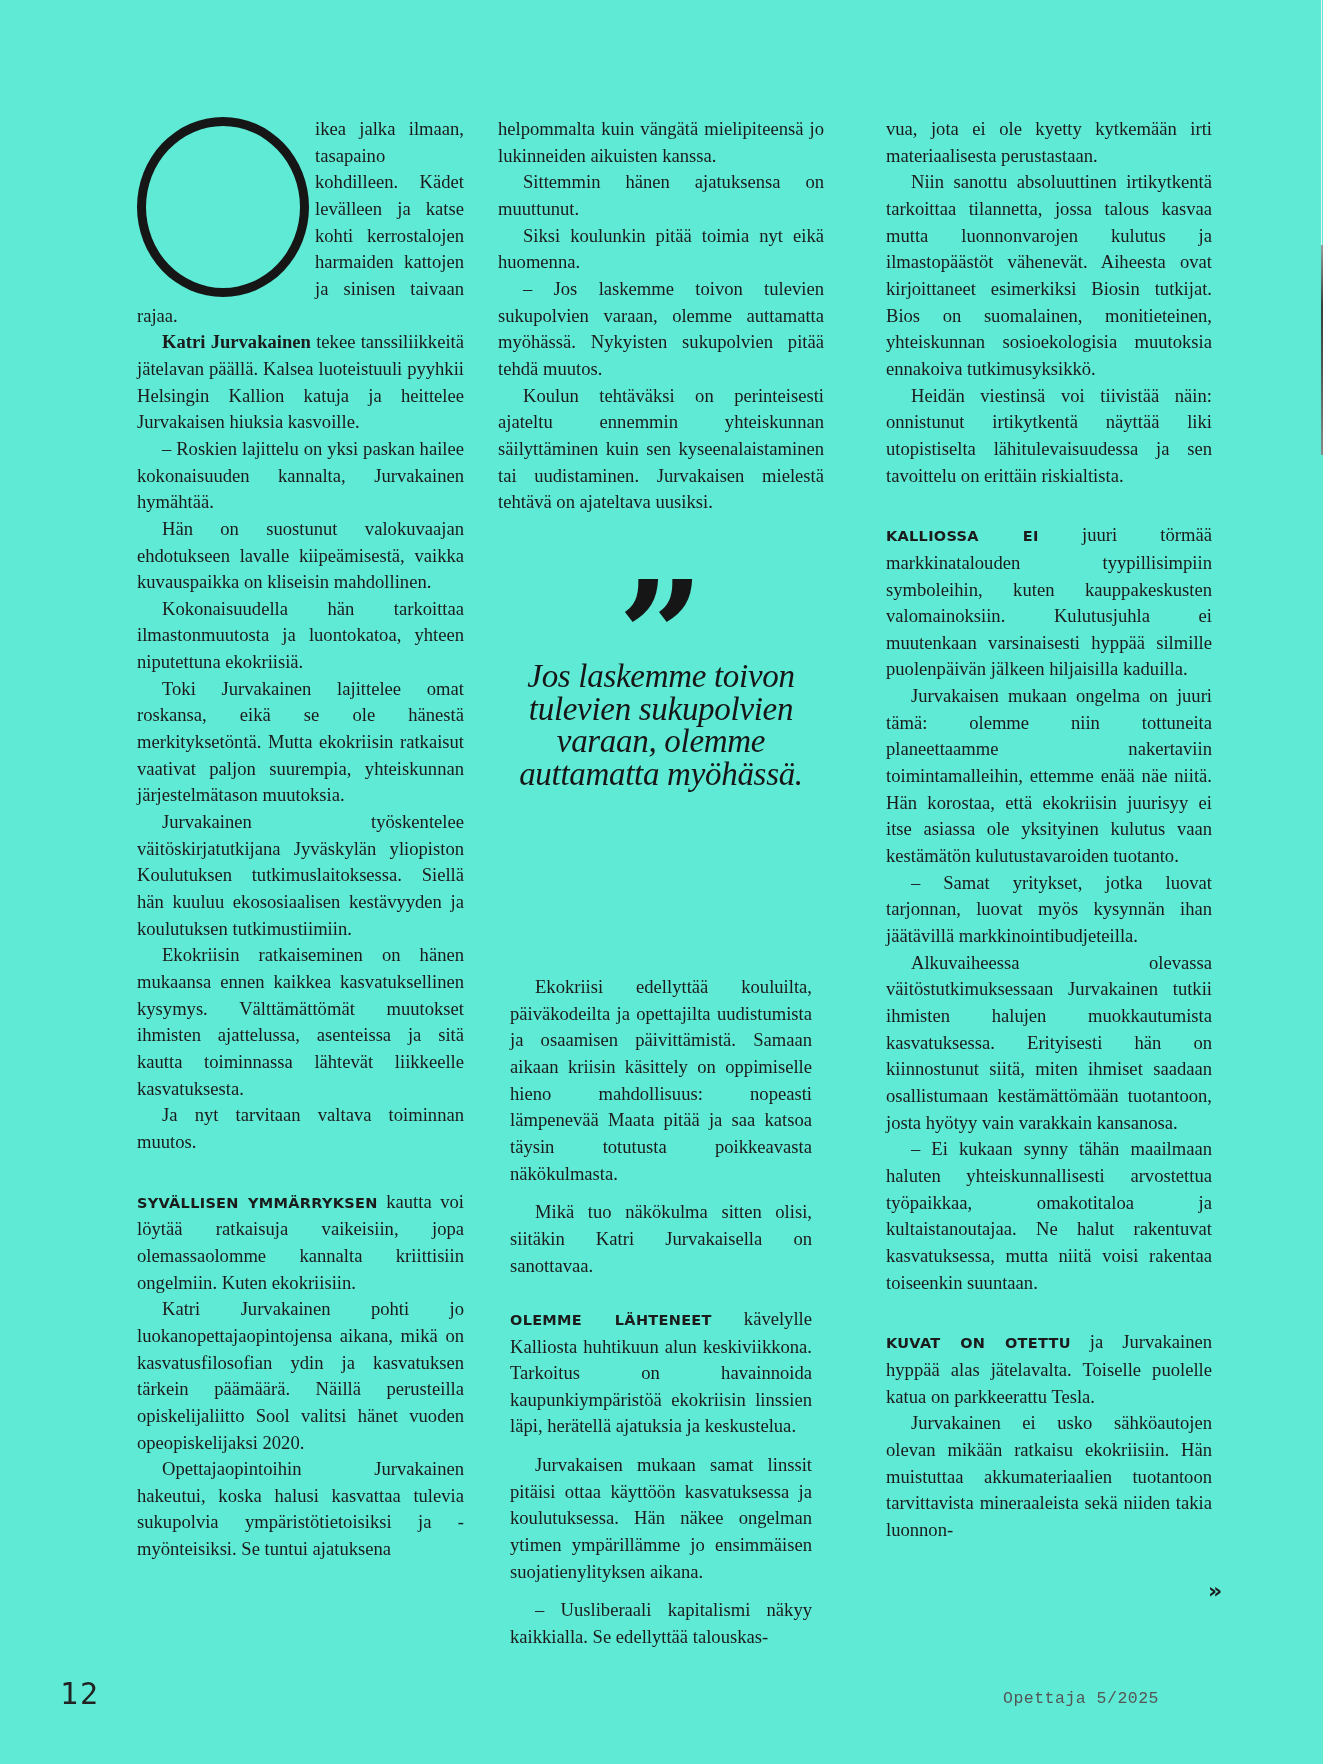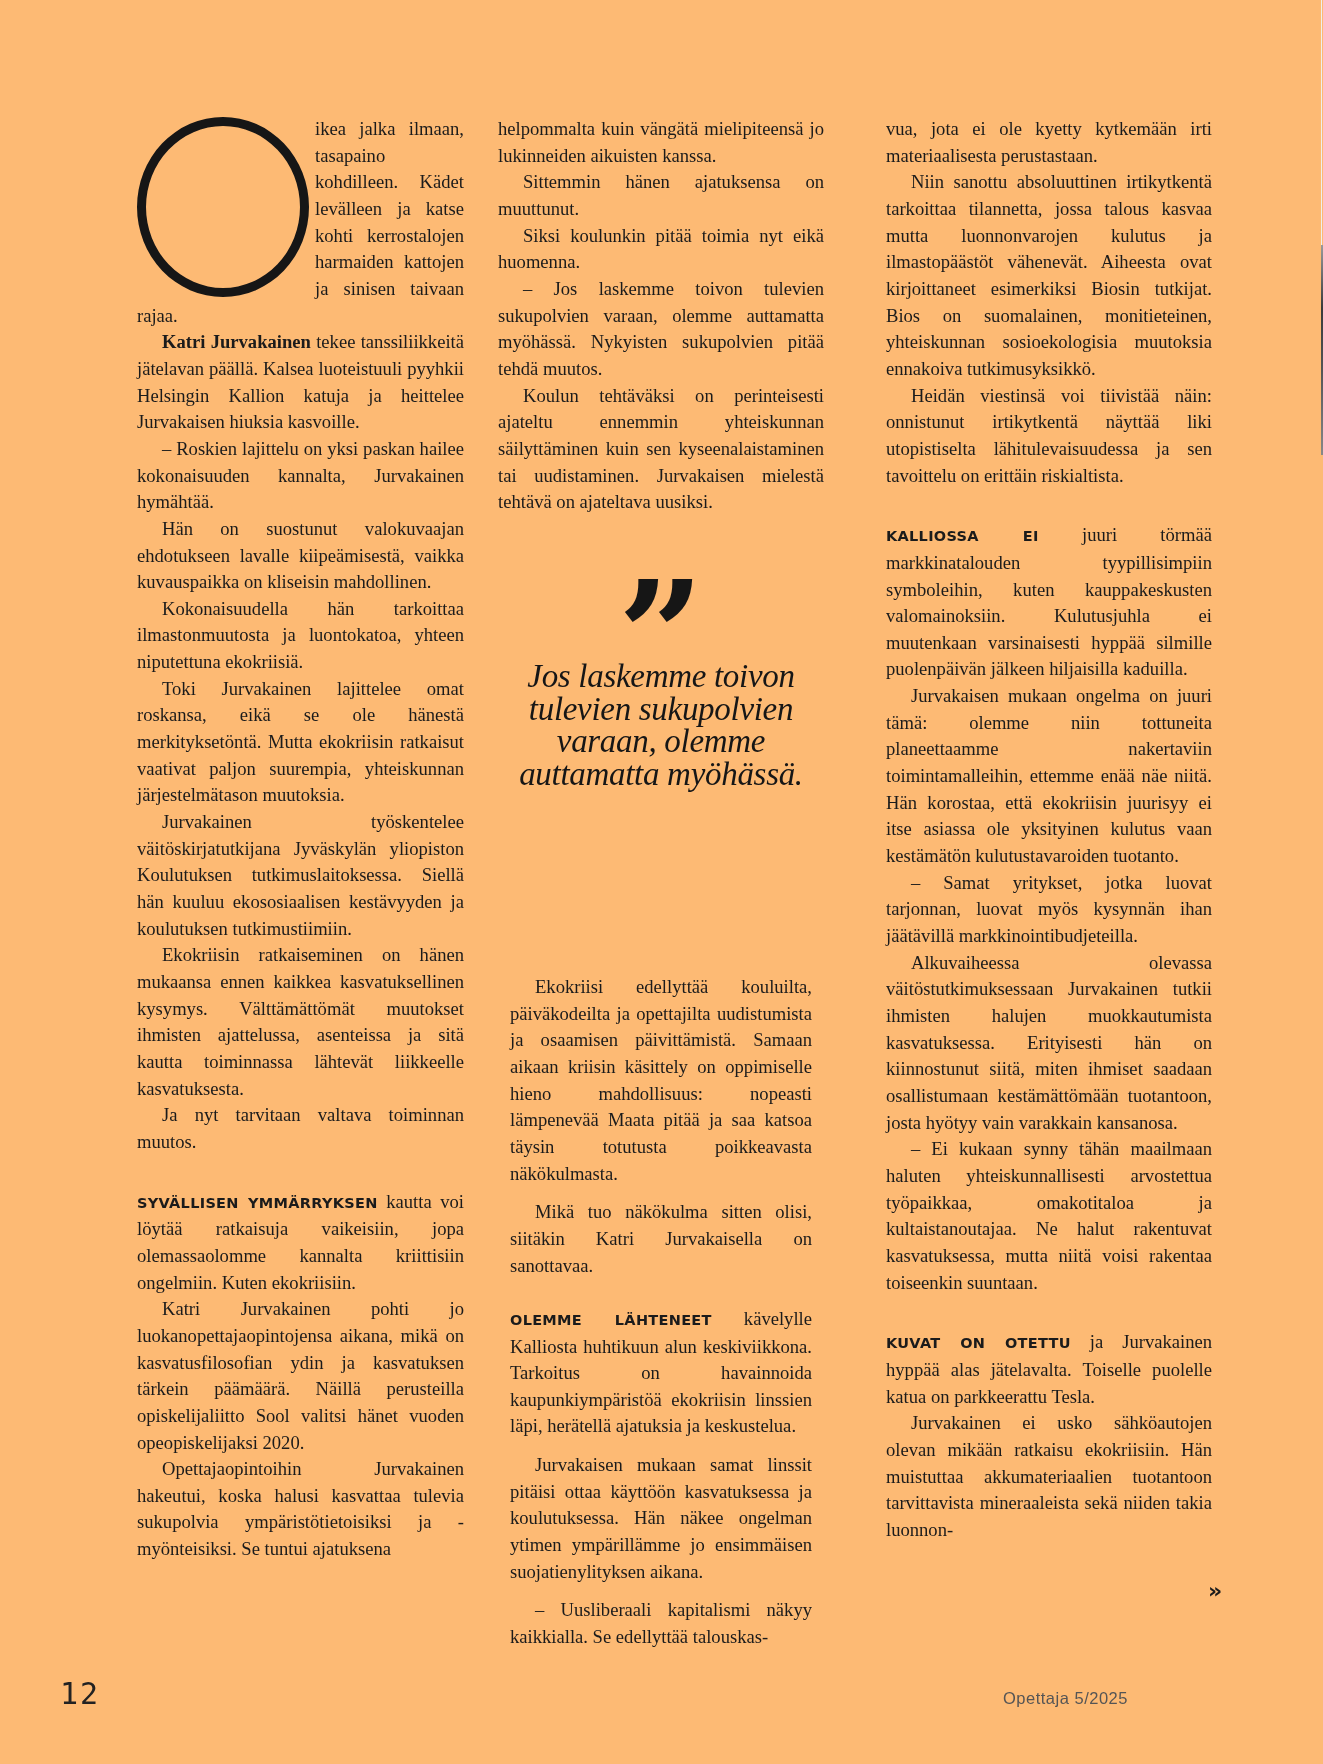--- a/index.html
+++ b/index.html
@@ -1,17 +1,17 @@
 <!DOCTYPE html>
 <html><head>
 <meta charset="utf-8">
 <style>
   html, body { margin: 0; padding: 0; background: #ffffff; }
   body { width: 1323px; height: 1764px; position: relative; overflow: hidden; }
-  .page { position: absolute; left: 0; top: 0; width: 1323px; height: 1764px; background: #fdba74; }
+  .page { position: absolute; left: 0; top: 0; width: 1323px; height: 1764px; background: #5eead4; }
   .col {
     position: absolute; top: 116px; width: 327px;
     font-family: "Liberation Serif", "DejaVu Serif", serif;
     font-size: 18.6px; line-height: 26.65px; color: #1b1b1b;
     text-align: justify; hyphens: manual;
   }
   .col1 { left: 137px; }
   .col2 { left: 498px; width: 326px; }
   .col3 { left: 886px; width: 326px; }
   .col p { margin: 0; text-indent: 25px; }
@@ -42,21 +42,21 @@
     font-size: 18.6px; line-height: 26.65px; color: #1b1b1b; text-align: justify; }
   .col2b p { margin: 12px; text-indent: 25px; }
   .col2b p.section { margin-top: 26.65px; text-indent: 0; }
   .page-number {
     position: absolute; left: 60px; top: 1676px;
     font-family: "DejaVu Sans Mono", "Liberation Mono", monospace;
     font-size: 30px; color: #222; letter-spacing: 2px; font-weight: 300;
   }
   .footer-mag {
     position: absolute; left: 1003px; top: 1689px;
-    font-family: Liberation Sans, sans-serif;
+    font-family: Liberation Mono, monospace;
     font-size: 16.5px; color: #555; letter-spacing: 0.5px;
   }
   .continue {
     position: absolute; left: 1208px; top: 1578px;
     font-family: "DejaVu Sans", sans-serif; font-size: 22px; color: #1b1b1b; font-weight: bold;
   }
   .edge-bleed {
     position: absolute; left: 1321px; top: 245px; width: 2px; height: 210px;
     background: linear-gradient(#9a9a9a, #3a3a3a 30%, #555 60%, #888);
   }

